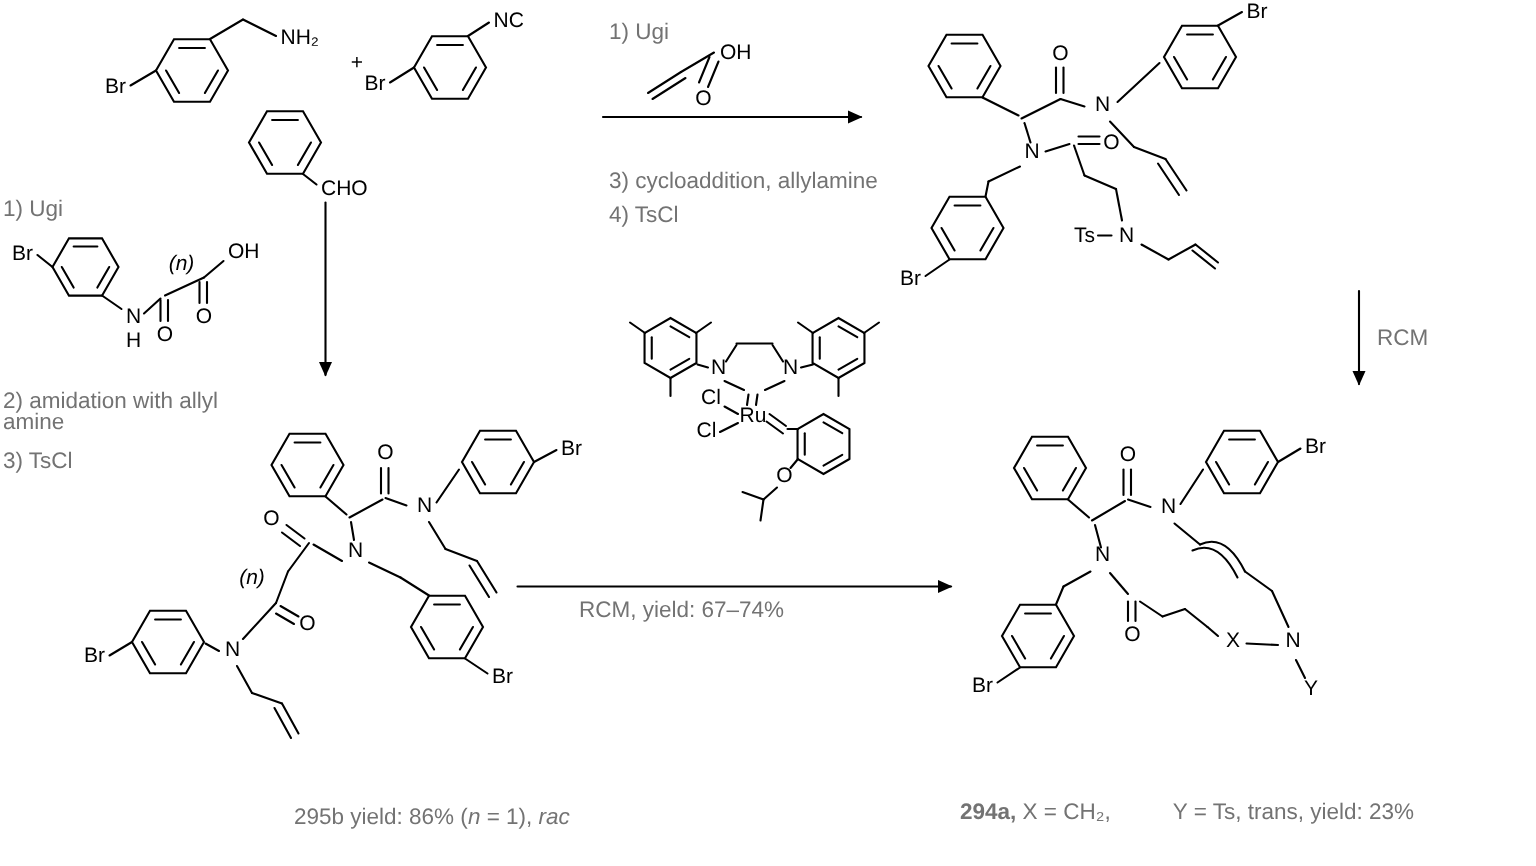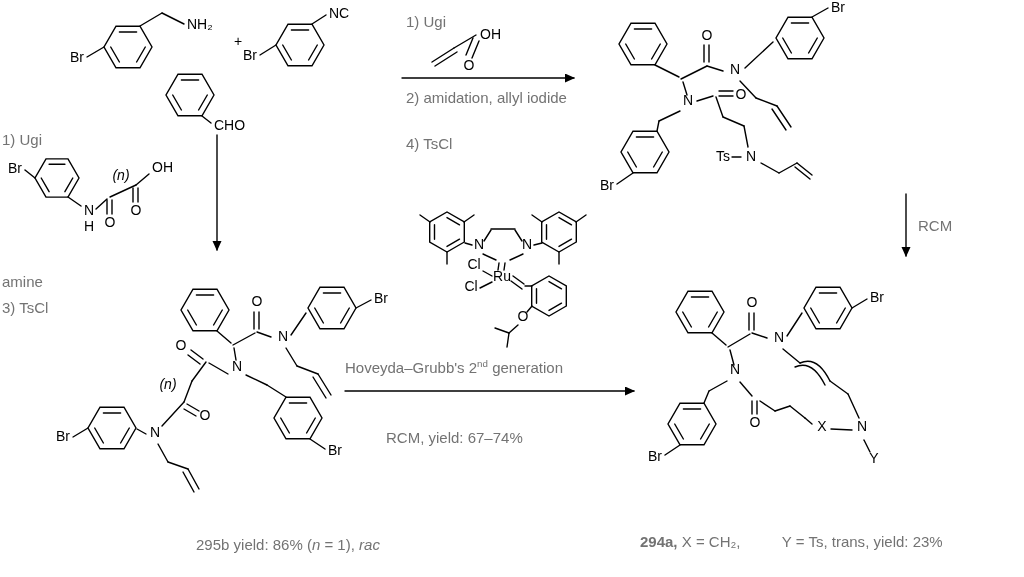--- a/index.html
+++ b/index.html
@@ -333,31 +333,31 @@
           <line x1="709.3" y1="424.0" x2="700.6" y2="439.0"></line>
           <line x1="683.4" y1="439.0" x2="674.7" y2="424.0"></line>
           <line x1="683.4" y1="409.0" x2="700.6" y2="409.0"></line>
         </g>
     <line x1="680" y1="445" x2="665" y2="455"></line>
     <text x="662" y="461" text-anchor="end">Br</text>
   </g>
 </svg>
 
 <div class="txt" style="left:406px;top:12px">1) Ugi</div>
-<div class="txt" style="left:406px;top:88px">2) amidation, allyl iodide</div>
+<div class="txt" style="left:406px;top:111px">3) cycloaddition, allylamine</div>
 <div class="txt" style="left:406px;top:134px">4) TsCl</div>
 
 <div class="txt" style="left:2px;top:130px">1) Ugi</div>
+<div class="txt" style="left:2px;top:258px">2) amidation with allyl</div>
 <div class="txt" style="left:2px;top:272px">amine</div>
 <div class="txt" style="left:2px;top:298px">3) TsCl</div>
 
 <div class="txt" style="left:918px;top:216px">RCM</div>
 
-<div class="txt" style="left:345px;top:354px"><span>Hoveyda–Grubb's 2</span><span style="vertical-align: super; font-size: 0.65em;">nd</span><span> generation</span></div>
-<div class="txt" style="left:386px;top:428px">RCM, yield: 67–74%</div>
+<div class="txt" style="left:386px;top:397px">RCM, yield: 67–74%</div>
 
 
 <div class="txt lines lh21" style="left:196px;top:496px">
   <div class="line"><span style="font-weight: normal;">295b</span><span> yield: 86% (</span><span style="font-style: italic;">n</span><span> = 1), </span><span style="font-style: italic;">rac</span></div>
   
   
 </div>
 
 <div class="txt lines lh20" style="left:640px;top:494px">
   <div class="line"><span style="font-weight: bold;">294a,</span><span> X = CH₂,&nbsp;&nbsp;&nbsp;&nbsp;&nbsp;&nbsp;&nbsp;&nbsp;&nbsp; Y = Ts, </span><span style="">trans</span><span>, yield: 23%</span></div>

